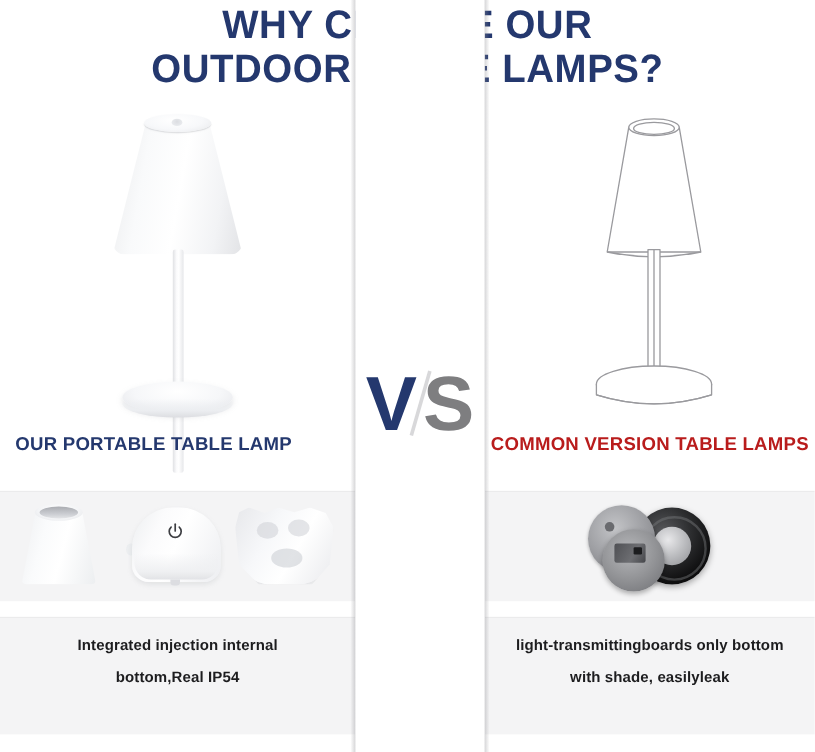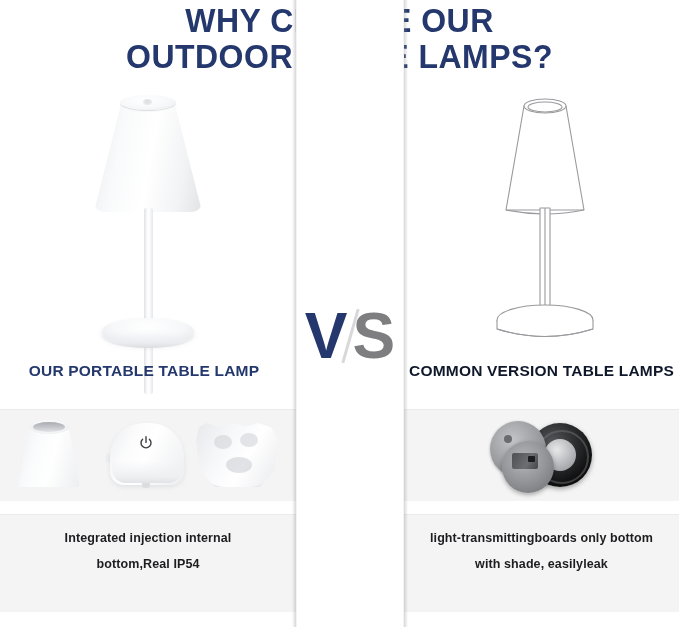--- a/index.html
+++ b/index.html
@@ -95,29 +95,29 @@
   .lp-base-rim{
     position:absolute;left:34px;top:236px;width:92px;height:24px;border-radius:50%;
     background:linear-gradient(to bottom,rgba(255,255,255,0) 35%,#eceef1 75%,#dcdde1 100%);
   }
 
   
   .lamp-line{position:absolute;left:50%;top:8px;transform:translateX(-50%);width:160px;height:262px;}
 
   
   .label-row{position:absolute;top:362px;height:30px;}
-  .label-row.left{left:0;width:256px;text-align:center;margin-left:16px;}
+  .label-row.left{left:0;width:256px;text-align:center;}
   .label-row.right{left:404px;width:275px;text-align:center;}
   .prod-label{
     font-family:"Liberation Sans",sans-serif;
     font-weight:bold;font-size:15.5px;letter-spacing:0.2px;
     transform:scaleX(0.96);white-space:nowrap;
   }
   .prod-label.ours{color:#24386e;}
-  .prod-label.theirs{color:#0f172a;}
+  .prod-label.theirs{color:#b91c1c;}
 
   
   .panel{position:absolute;background:#f4f4f5;}
   .panel.parts-l{left:0;top:409px;width:296px;height:92px;}
   .panel.parts-r{left:404px;top:409px;width:275px;height:92px;}
   .panel.desc-l{left:0;top:514px;width:296px;height:98px;}
   .panel.desc-r{left:404px;top:514px;width:275px;height:98px;}
   .panel-topline{
     position:absolute;left:0;top:0;width:100%;height:1px;
     background:rgba(0,0,0,0.035);

